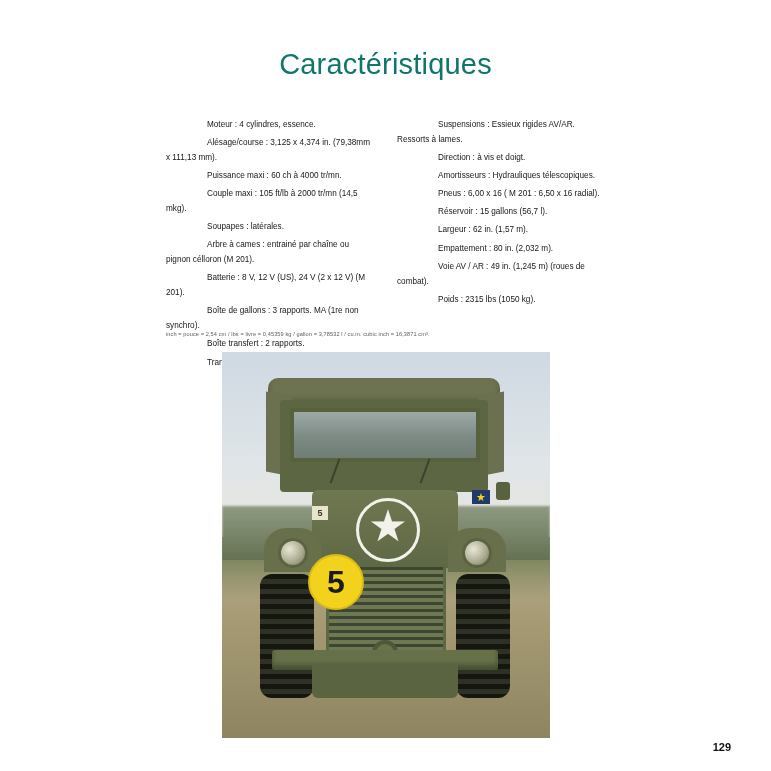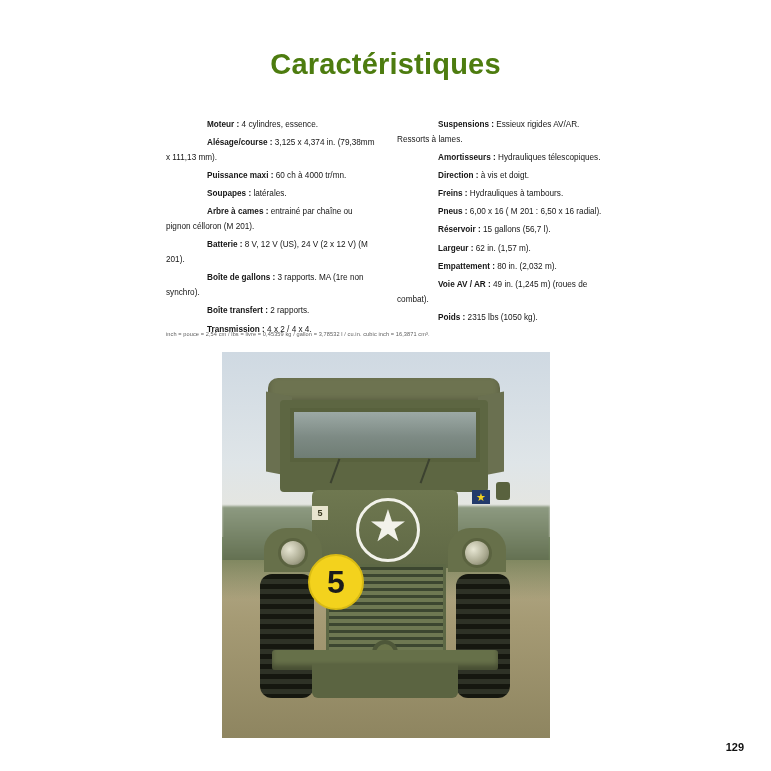--- a/index.html
+++ b/index.html
@@ -20,43 +20,43 @@
     height: 771px;
     background: #ffffff;
   }
   .page-title {
     position: absolute;
     top: 48px;
     left: 0;
     width: 771px;
     text-align: center;
     font-size: 29px;
-    font-weight: 700;
+    font-weight: 400;
     letter-spacing: 0.2px;
-    color: #4d7c0f;
+    color: #0f766e;
   }
   .specs {
     position: absolute;
     top: 118px;
     left: 166px;
     width: 440px;
     display: flex;
     gap: 22px;
   }
   .col {
     width: 209px;
   }
   .spec-line {
     font-size: 8.2px;
     line-height: 1.82;
     color: #161616;
     margin: 0 0 3.2px 0;
   }
   .spec-line b {
-    font-weight: 700;
+    font-weight: 400;
     padding-left: 41px;
   }
   .footnote {
     position: absolute;
     top: 331px;
     left: 166px;
     width: 440px;
     font-size: 5.6px;
     color: #5d5d5d;
     letter-spacing: 0.1px;
@@ -261,52 +261,52 @@
   }
   .mirror {
     position: absolute;
     right: 0px; top: 104px;
     width: 14px; height: 18px;
     background: #59623e;
     border-radius: 3px;
   }
   .page-number {
     position: absolute;
-    right: 27px;
+    right: 40px;
     bottom: 18px;
     font-size: 11px;
     font-weight: 700;
     color: #111111;
   }
 </style>
 </head>
 <body>
 
 <div class="page">
 
   <div class="page-title">Caractéristiques</div>
 
   <div class="specs">
     <div class="col">
       <p class="spec-line"><b>Moteur :</b> <span>4 cylindres, essence.</span></p>
       <p class="spec-line"><b>Alésage/course :</b> <span>3,125 x 4,374 in. (79,38mm x 111,13 mm).</span></p>
       <p class="spec-line"><b>Puissance maxi :</b> <span>60 ch à 4000 tr/mn.</span></p>
+      <p class="spec-line"><b>Couple maxi :</b> <span>105 ft/lb à 2000 tr/mn (14,5 mkg).</span></p>
       <p class="spec-line"><b>Soupapes :</b> <span>latérales.</span></p>
       <p class="spec-line"><b>Arbre à cames :</b> <span>entrainé par chaîne ou pignon célloron (M 201).</span></p>
       <p class="spec-line"><b>Batterie :</b> <span>8 V, 12 V (US), 24 V (2 x 12 V) (M 201).</span></p>
       <p class="spec-line"><b>Boîte de gallons :</b> <span>3 rapports. MA (1re non synchro).</span></p>
       <p class="spec-line"><b>Boîte transfert :</b> <span>2 rapports.</span></p>
       <p class="spec-line"><b>Transmission :</b> <span>4 x 2 / 4 x 4.</span></p>
     </div>
 
     <div class="col">
       <p class="spec-line"><b>Suspensions :</b> <span>Essieux rigides AV/AR. Ressorts à lames.</span></p>
+      <p class="spec-line"><b>Direction :</b> <span>à vis et doigt.</span></p>
       <p class="spec-line"><b>Amortisseurs :</b> <span>Hydrauliques télescopiques.</span></p>
-      <p class="spec-line"><b>Direction :</b> <span>à vis et doigt.</span></p>
-      <p class="spec-line"><b>Freins :</b> <span>Hydrauliques à tambours.</span></p>
       <p class="spec-line"><b>Pneus :</b> <span>6,00 x 16 ( M 201 : 6,50 x 16 radial).</span></p>
       <p class="spec-line"><b>Réservoir :</b> <span>15 gallons (56,7 l).</span></p>
       <p class="spec-line"><b>Largeur :</b> <span>62 in. (1,57 m).</span></p>
       <p class="spec-line"><b>Empattement :</b> <span>80 in. (2,032 m).</span></p>
       <p class="spec-line"><b>Voie AV / AR :</b> <span>49 in. (1,245 m) (roues de combat).</span></p>
       <p class="spec-line"><b>Poids :</b> <span>2315 lbs (1050 kg).</span></p>
     </div>
   </div>
 
   <div class="footnote">inch = pouce = 2,54 cm / lbs = livre = 0,45359 kg / gallon = 3,78532 l / cu.in. cubic inch = 16,3871 cm³.</div>

